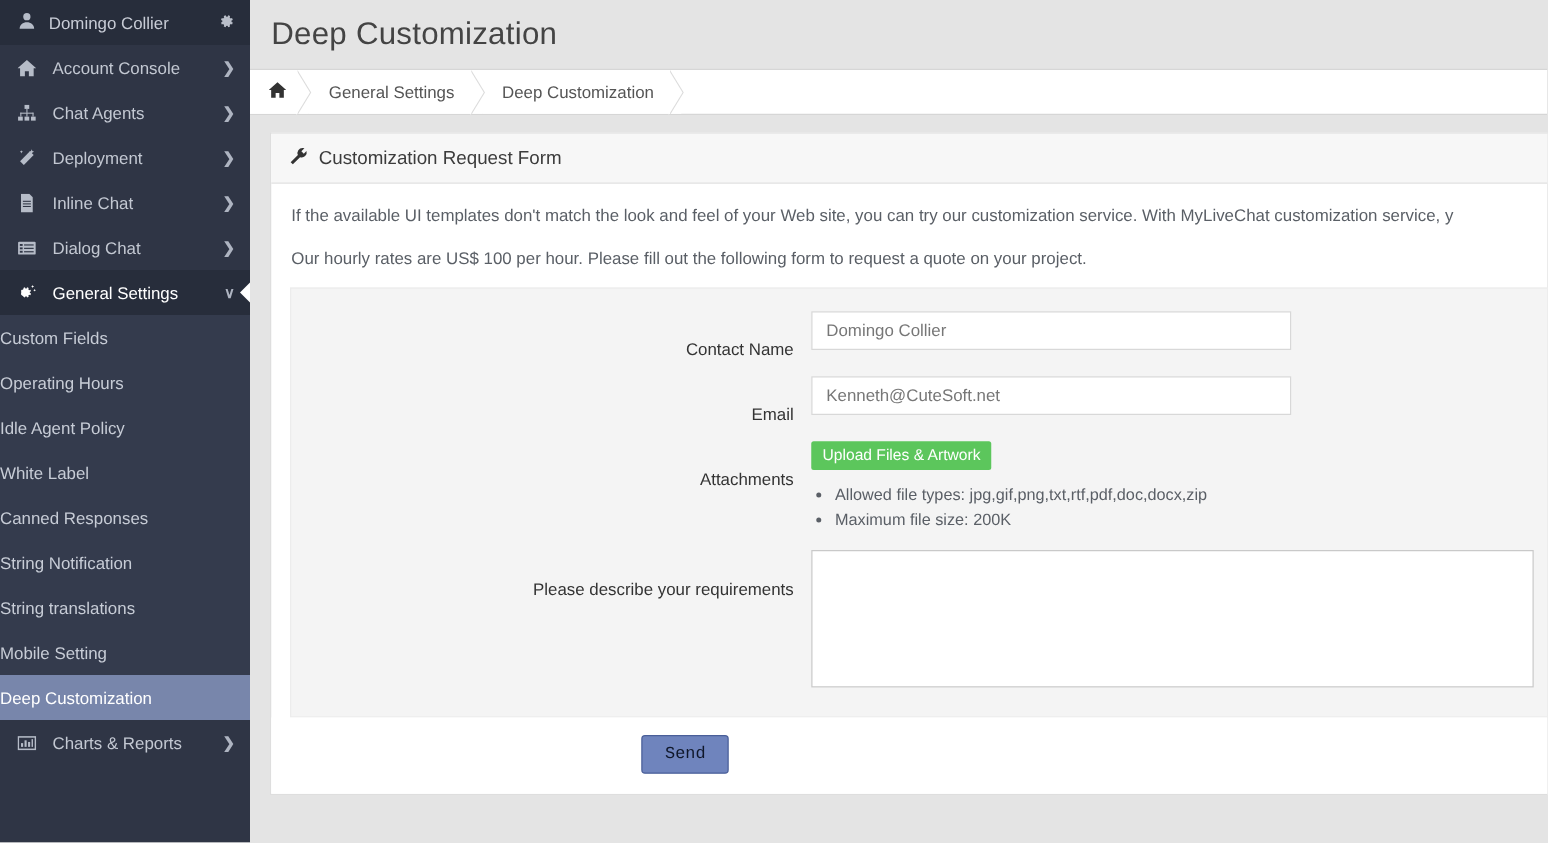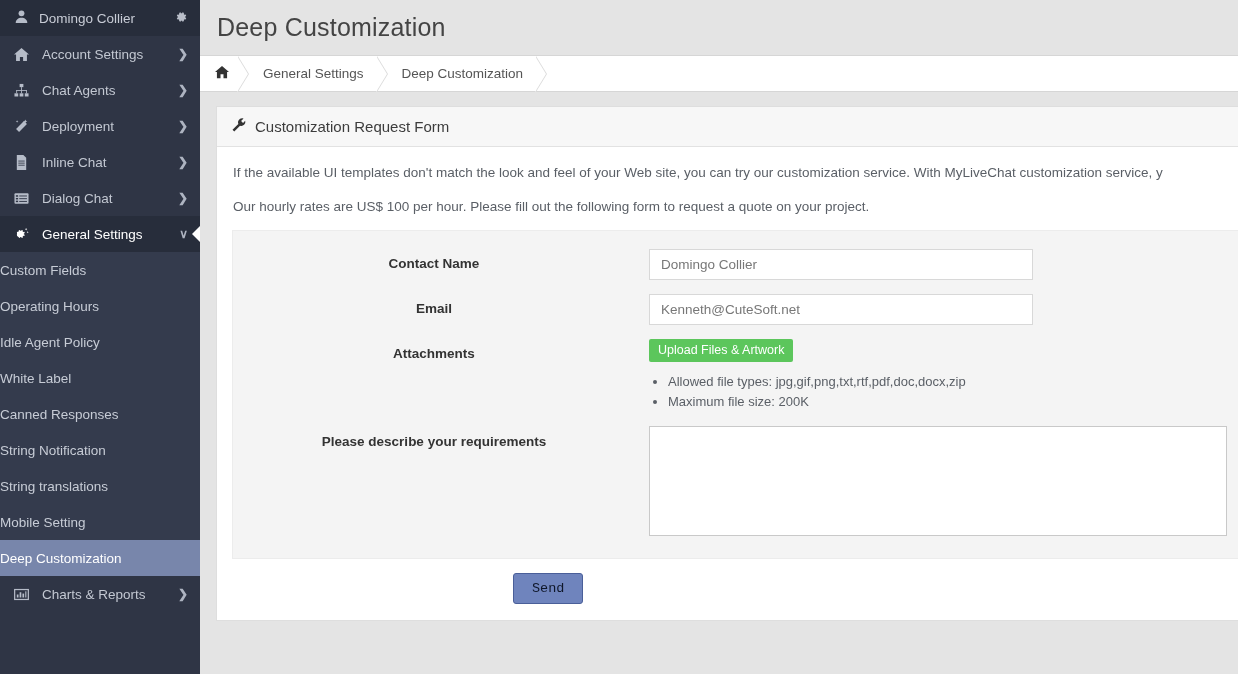--- a/index.html
+++ b/index.html
@@ -159,24 +159,25 @@
   .form-well {
     background: #f4f4f4;
     border: 1px solid #ececec;
     padding: 18px 0 18px 0;
     margin-left: -1px;
   }
   .form-row { display: flex; align-items: flex-start; margin-bottom: 14px; }
   .form-row:last-child { margin-bottom: 0; }
   .form-label {
     width: 416px; min-width: 416px;
-    text-align: center;
+    text-align: right;
     padding-right: 14px; padding-top: 7px;
-    font-size: 13.5px; font-weight: bold;
+    font-size: 13.5px; font-weight: normal;
     color: #333;
+    margin-top: 16px;
   }
   .form-field { flex: 1; }
   .txt-input {
     width: 384px; height: 31px;
     border: 1px solid #d8d8d8;
     background: #ffffff;
     font-size: 13.5px;
     color: #777;
     padding: 0 11px;
     font-family: "Liberation Sans", sans-serif;
@@ -249,21 +250,21 @@
         </svg>
       </span>
     </div>
 
     <div class="nav-item">
       <span class="ico">
         <svg width="15" height="15" viewBox="0 0 16 16" fill="#b6bcc8">
           <path d="M8 1L0 8h2.2v7h4.1v-4.3h3.4V15h4.1V8H16z"></path>
         </svg>
       </span>
-      <span class="lbl">Account Settings</span>
+      <span class="lbl">Account Console</span>
       <span class="arrow">❯</span>
     </div>
 
     <div class="nav-item">
       <span class="ico">
         <svg width="15" height="15" viewBox="0 0 16 16" fill="#b6bcc8">
           <rect x="6" y="1" width="4" height="3.4"></rect>
           <rect x="0.5" y="11" width="4" height="3.4"></rect>
           <rect x="6" y="11" width="4" height="3.4"></rect>
           <rect x="11.5" y="11" width="4" height="3.4"></rect>

